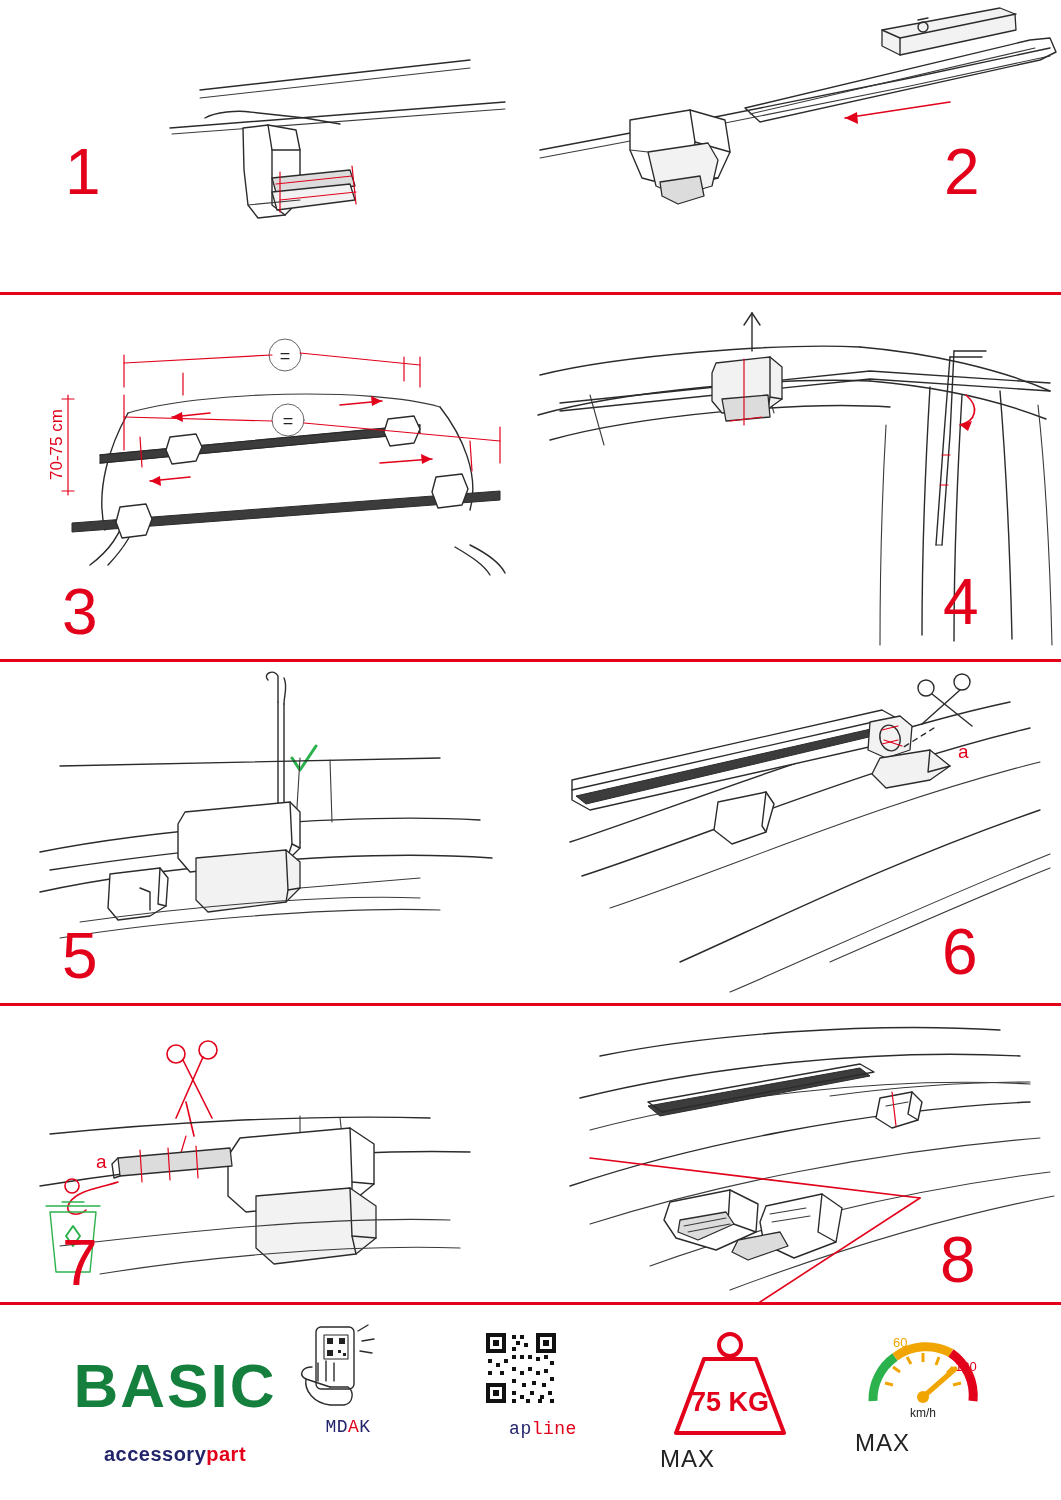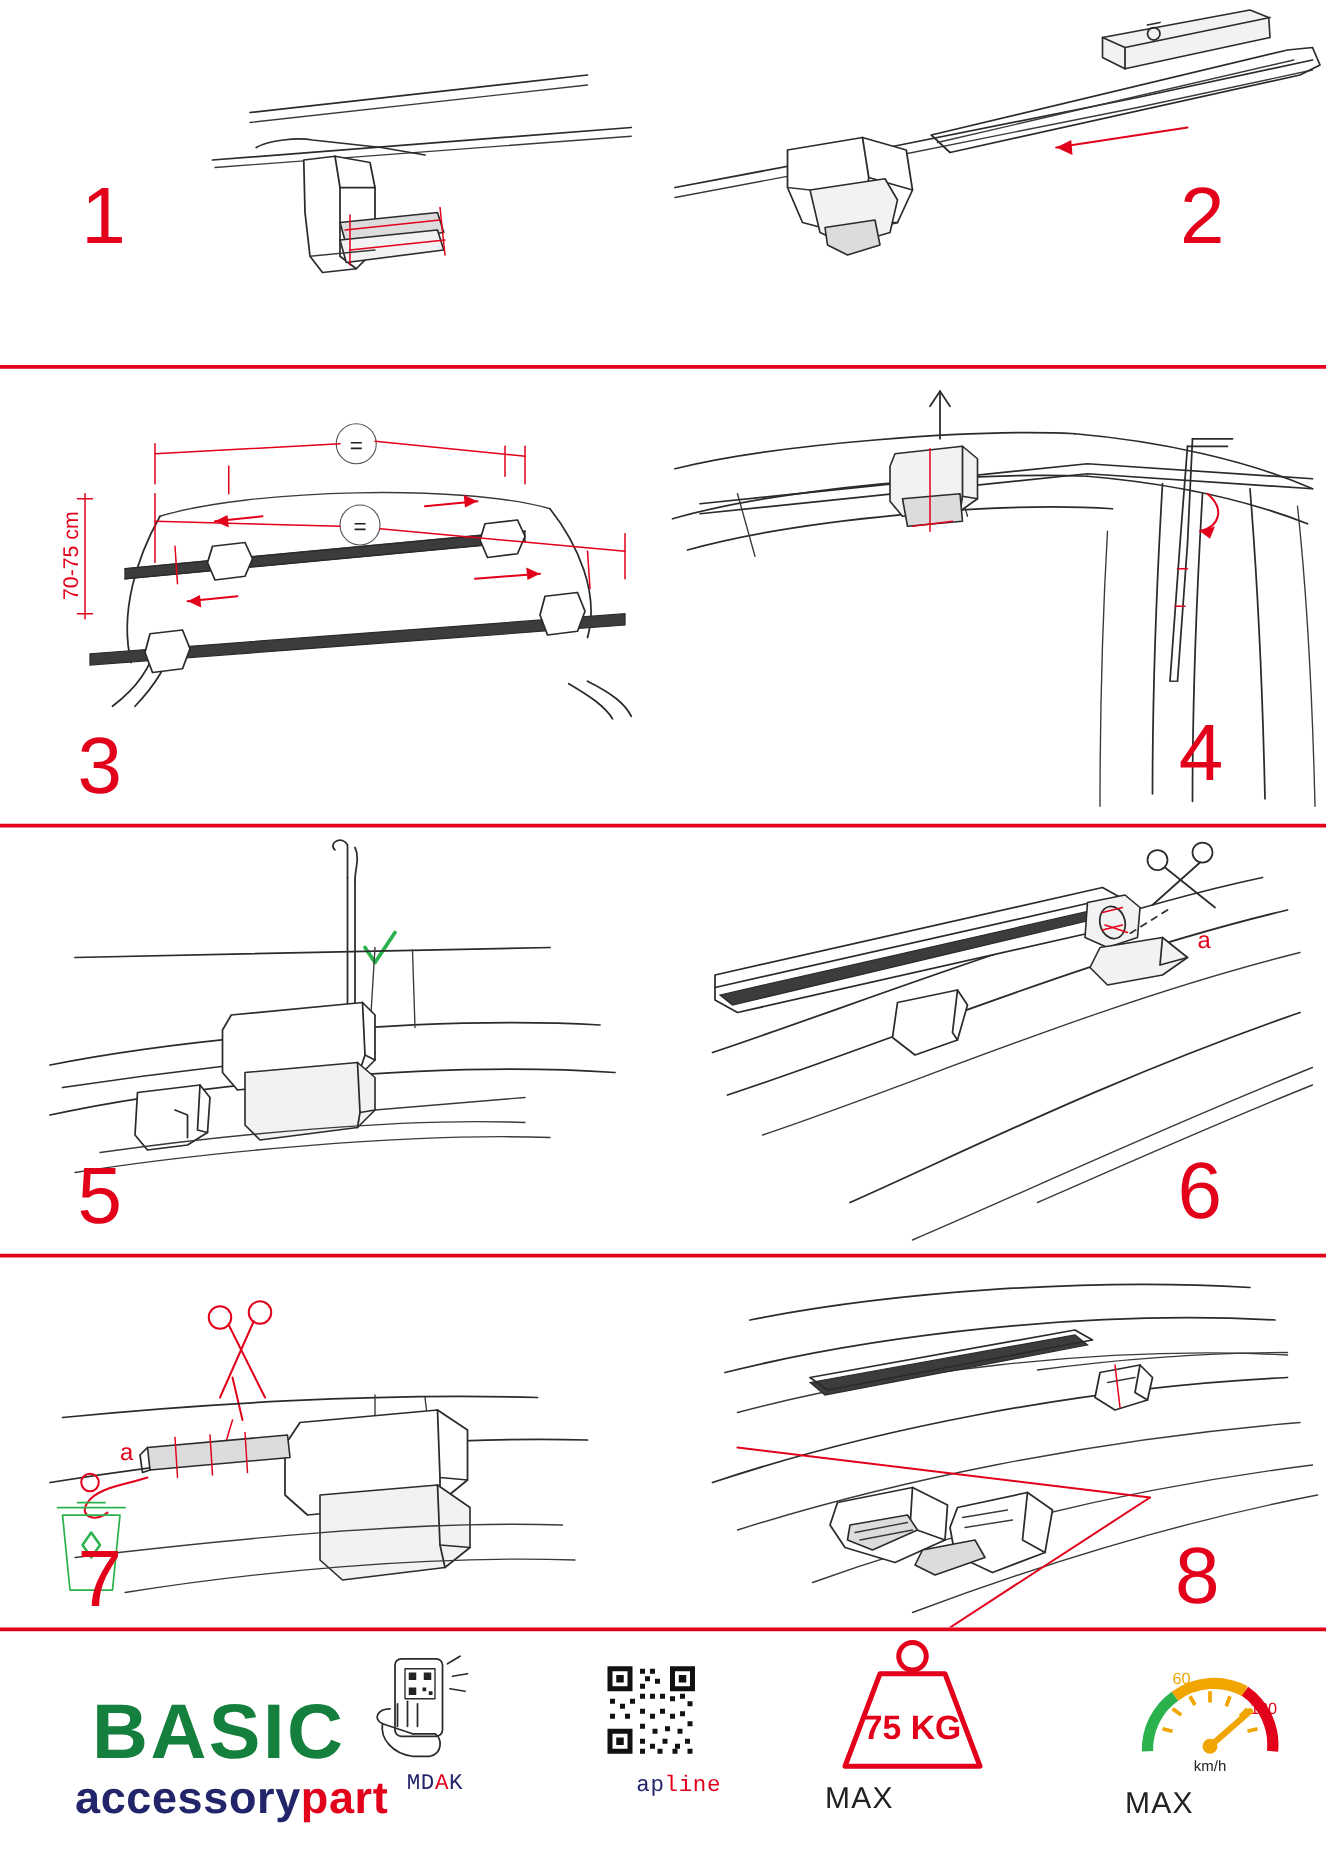--- a/index.html
+++ b/index.html
@@ -25,21 +25,21 @@
   .redf{fill:#e2001a;}
   .grn{fill:none;stroke:#2bb24c;stroke-width:3;stroke-linecap:round;stroke-linejoin:round;}
   .dash{stroke-dasharray:5 5;}
   .lbl{font-family:"Liberation Sans",sans-serif;font-size:19px;fill:#e2001a;}
   .lblk{font-family:"Liberation Sans",sans-serif;font-size:13px;fill:#222;}
 
   
   .footer{position:absolute;left:0;top:1305px;width:1061px;height:195px;}
   .brandbox{position:absolute;left:60px;top:28px;width:230px;text-align:center;}
   .brand-basic{font-family:"Liberation Sans",sans-serif;font-weight:bold;font-size:62px;letter-spacing:2px;color:#15803d;line-height:1;margin-top:22px;}
-  .brand-acc{font-family:"Liberation Sans",sans-serif;font-weight:bold;font-size:36px;letter-spacing:0.5px;}
+  .brand-acc{font-family:"Liberation Sans",sans-serif;font-weight:bold;font-size:20px;letter-spacing:0.5px;margin-top:26px;}
   .brand-acc .a{color:#23256b;}
   .brand-acc .b{color:#e2001a;}
   .logoitem{position:absolute;text-align:center;}
   .logocap{font-family:Liberation Mono, monospace;font-size:18px;color:#23256b;margin-top:8px;letter-spacing:.5px;}
   .logocap .rd{color:#e2001a;}
   .maxcap{font-family:"Liberation Sans",sans-serif;font-size:24px;color:#222;text-align:left;margin-top:4px;letter-spacing:1px;}
   .kgtxt{font-family:"Liberation Sans",sans-serif;font-size:27px;fill:#e2001a;font-weight:bold;}
 </style>
 </head>
 <body>
@@ -427,30 +427,30 @@
             <rect x="70" y="66" width="4" height="4"></rect>
           <rect x="34" y="74" width="4" height="4"></rect>
             <rect x="48" y="74" width="4" height="4"></rect>
             <rect x="60" y="74" width="4" height="4"></rect>
             <rect x="72" y="74" width="4" height="4"></rect>
         </g>
       </svg>
       <div class="logocap"><span>ap</span><span class="rd">line</span></div>
     </div>
 
-    <div class="logoitem" style="left:660px;top:4px;width:160px">
+    <div class="logoitem" style="left:660px;top:24px;width:160px">
       <svg width="140" height="112" viewBox="0 0 140 112">
         <circle cx="70" cy="16" r="11" fill="none" stroke="#e2001a" stroke-width="4"></circle>
         <path d="M44 30 L96 30 L124 104 L16 104 Z" fill="none" stroke="#e2001a" stroke-width="4" stroke-linejoin="round"></path>
         <text x="70" y="82" text-anchor="middle" class="kgtxt">75 KG</text>
       </svg>
       <div class="maxcap">MAX</div>
     </div>
 
-    <div class="logoitem" style="left:900px;top:8px;width:160px">
+    <div class="logoitem" style="left:855px;top:8px;width:160px">
       <svg width="140" height="112" viewBox="0 0 140 112">
         <path d="M18 88 A52 52 0 0 1 40 44" fill="none" stroke="#2bb24c" stroke-width="9"></path>
         <path d="M40 44 A52 52 0 0 1 96 40" fill="none" stroke="#f0a500" stroke-width="9"></path>
         <path d="M96 40 A52 52 0 0 1 118 88" fill="none" stroke="#e2001a" stroke-width="9"></path>
         <g stroke="#f0a500" stroke-width="3">
           <path d="M30 70 L38 72"></path>
             <path d="M38 54 L45 59"></path>
             <path d="M52 44 L56 51"></path>
           <path d="M68 40 L68 49"></path>
             <path d="M84 44 L81 52"></path>

